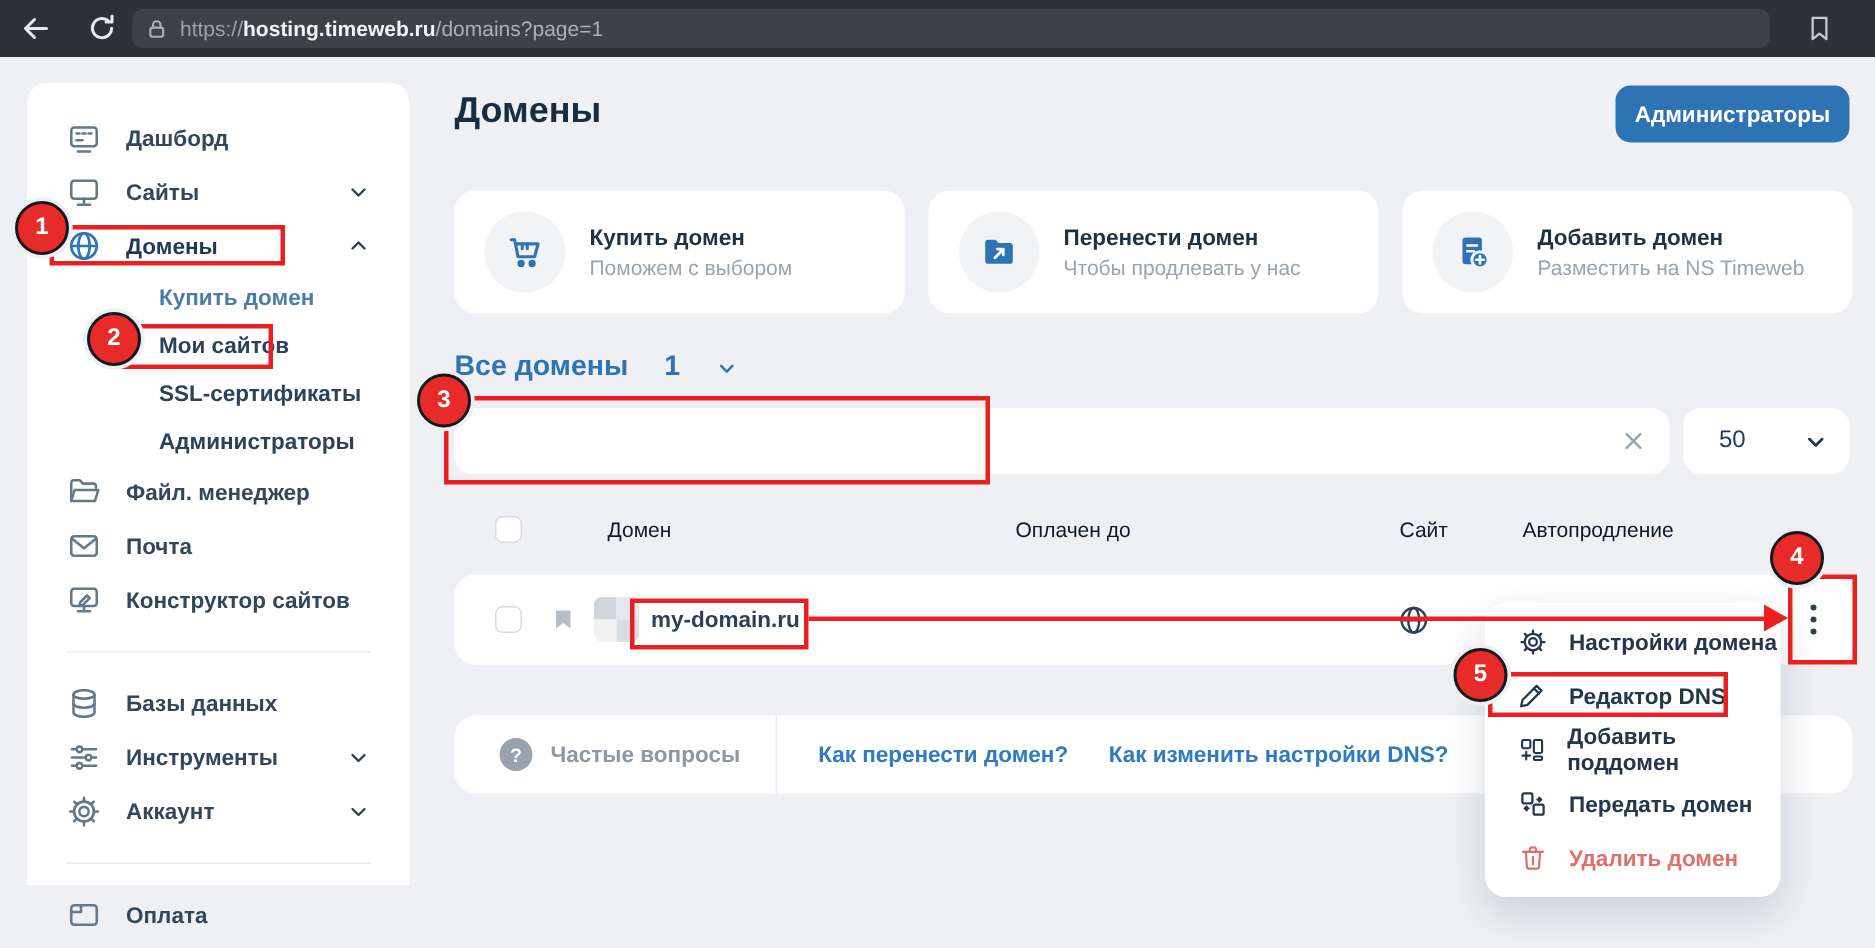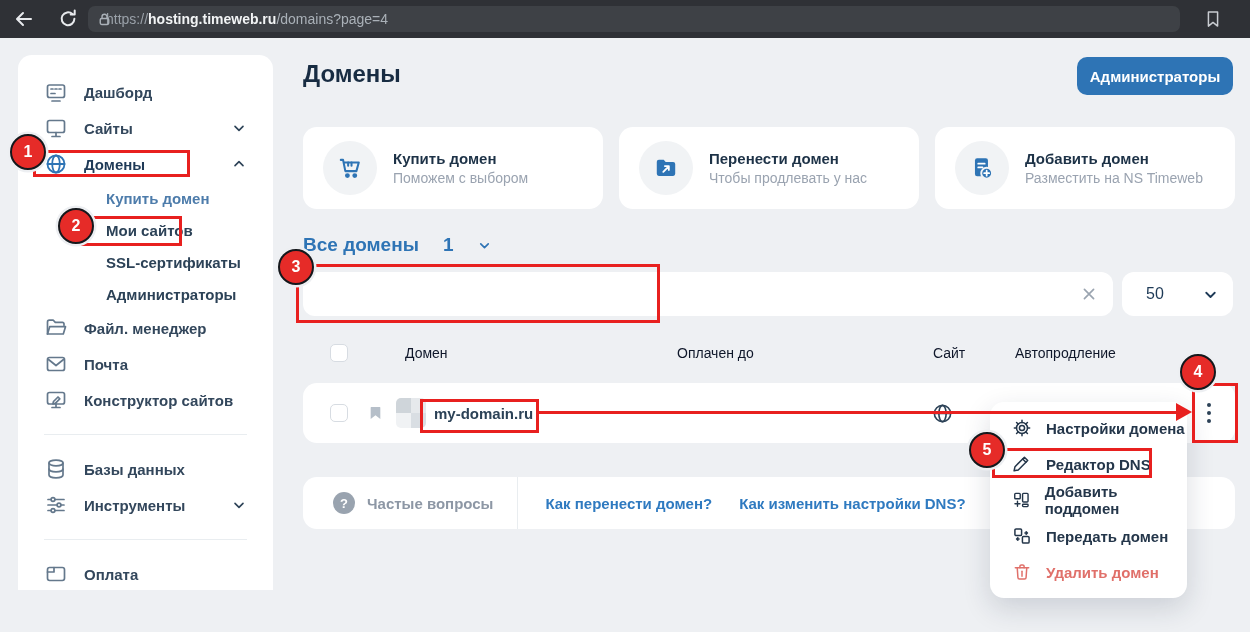--- a/index.html
+++ b/index.html
@@ -4,21 +4,21 @@
 <style>
   * { box-sizing: border-box; margin: 0; padding: 0; }
   html,body { width:1250px; height:632px; }
   body { font-family: "Liberation Sans", sans-serif; }
   .stage { position:relative; width:1250px; height:632px; background:#eef0f3; overflow:hidden; }
 
   
   .bbar { position:absolute; left:0; top:0; width:1250px; height:38px; background:#2f3136; z-index:3; }
   .bbar svg { position:absolute; top:7px; }
   .addr { position:absolute; left:88px; top:6px; width:1092px; height:26px; background:#3e4146; border-radius:7px;
-          display:flex; align-items:center; padding-left:18px; font-size:14px; }
+          display:flex; align-items:center; padding-left:32px; font-size:14px; }
   .addr .scheme { color:#9aa1a9; }
   .addr .host { color:#f2f4f5; font-weight:700; }
   .addr .path { color:#aab1b8; }
 
   
   .sidebar { position:absolute; left:18px; top:55px; width:255px; height:535px; background:#fff;
              border-radius:14px 14px 0 0; padding-top:19px; z-index:2; }
   .sb-item { height:36px; display:flex; align-items:center; padding:0 26px; gap:16px; cursor:pointer; }
   .sb-label { font-size:15px; font-weight:600; color:#33475c; }
   .sb-item.active .sb-label { color:#1f3a57; }
@@ -101,21 +101,21 @@
         <path d="M18.4 11.8a6.4 6.4 0 1 1-2-4.7"></path>
         <polyline points="18.7 3.6 18.7 7.6 14.7 7.6"></polyline>
       </svg>
     <div class="addr">
       <svg style="left:8px;top:5px" width="17" height="17" viewBox="0 0 24 24" fill="none" stroke="#aab1b8" stroke-width="2" stroke-linecap="round">
           <rect x="6" y="10.5" width="12" height="8.5" rx="2"></rect>
           <path d="M8.5 10.5V8a3.5 3.5 0 0 1 7 0v2.5"></path>
         </svg>
       <span class="scheme">https://</span>
         <span class="host">hosting.timeweb.ru</span>
-        <span class="path">/domains?page=4</span>
+        <span class="path">/domains?page=1</span>
     </div>
     <svg style="left:1203px;top:8px" width="20" height="22" viewBox="0 0 24 24" fill="none" stroke="#c9ccd1" stroke-width="1.8" stroke-linejoin="round">
         <path d="M6.5 3.5h11v17l-5.5-4.4-5.5 4.4z"></path>
       </svg>
   </div>
 
   <div class="sidebar">
     <div class="sb-item">
       <svg width="24" height="24" viewBox="0 0 24 24" fill="none" stroke="#64788c" stroke-width="1.7" stroke-linecap="round" stroke-linejoin="round">
           <rect x="3.5" y="5" width="17" height="12.5" rx="2"></rect>
@@ -181,20 +181,31 @@
       <span class="sb-label">Базы данных</span>
     </div>
     <div class="sb-item">
       <svg width="24" height="24" viewBox="0 0 24 24" fill="none" stroke="#64788c" stroke-width="1.7" stroke-linecap="round">
           <path d="M4 6.5h16M4 12h16M4 17.5h16"></path>
           <circle cx="9" cy="6.5" r="1.9" fill="#fff"></circle>
           <circle cx="15" cy="12" r="1.9" fill="#fff"></circle>
           <circle cx="9" cy="17.5" r="1.9" fill="#fff"></circle>
         </svg>
       <span class="sb-label">Инструменты</span>
+      <svg class="chev" width="16" height="16" viewBox="0 0 24 24" fill="none" stroke="#2c4257" stroke-width="2.4" stroke-linecap="round" stroke-linejoin="round">
+          <polyline points="6 9.5 12 15.5 18 9.5"></polyline>
+        </svg>
+    </div>
+    <div class="sb-item">
+      <svg width="24" height="24" viewBox="0 0 24 24" fill="none" stroke="#64788c" stroke-width="1.7" stroke-linecap="round">
+          <circle cx="12" cy="12" r="3.1"></circle>
+          <circle cx="12" cy="12" r="6.6"></circle>
+          <path d="M12 2.8v2.6M12 18.6v2.6M2.8 12h2.6M18.6 12h2.6M5.5 5.5l1.8 1.8M16.7 16.7l1.8 1.8M18.5 5.5l-1.8 1.8M7.3 16.7l-1.8 1.8"></path>
+        </svg>
+      <span class="sb-label">Аккаунт</span>
       <svg class="chev" width="16" height="16" viewBox="0 0 24 24" fill="none" stroke="#2c4257" stroke-width="2.4" stroke-linecap="round" stroke-linejoin="round">
           <polyline points="6 9.5 12 15.5 18 9.5"></polyline>
         </svg>
     </div>
     <div class="sb-divider"></div>
     <div class="sb-item">
       <svg width="24" height="24" viewBox="0 0 24 24" fill="none" stroke="#64788c" stroke-width="1.7" stroke-linecap="round" stroke-linejoin="round">
           <rect x="3.5" y="5.5" width="17" height="13" rx="2.2"></rect>
           <path d="M3.5 10h6.5M10 5.5V10"></path>
         </svg>

